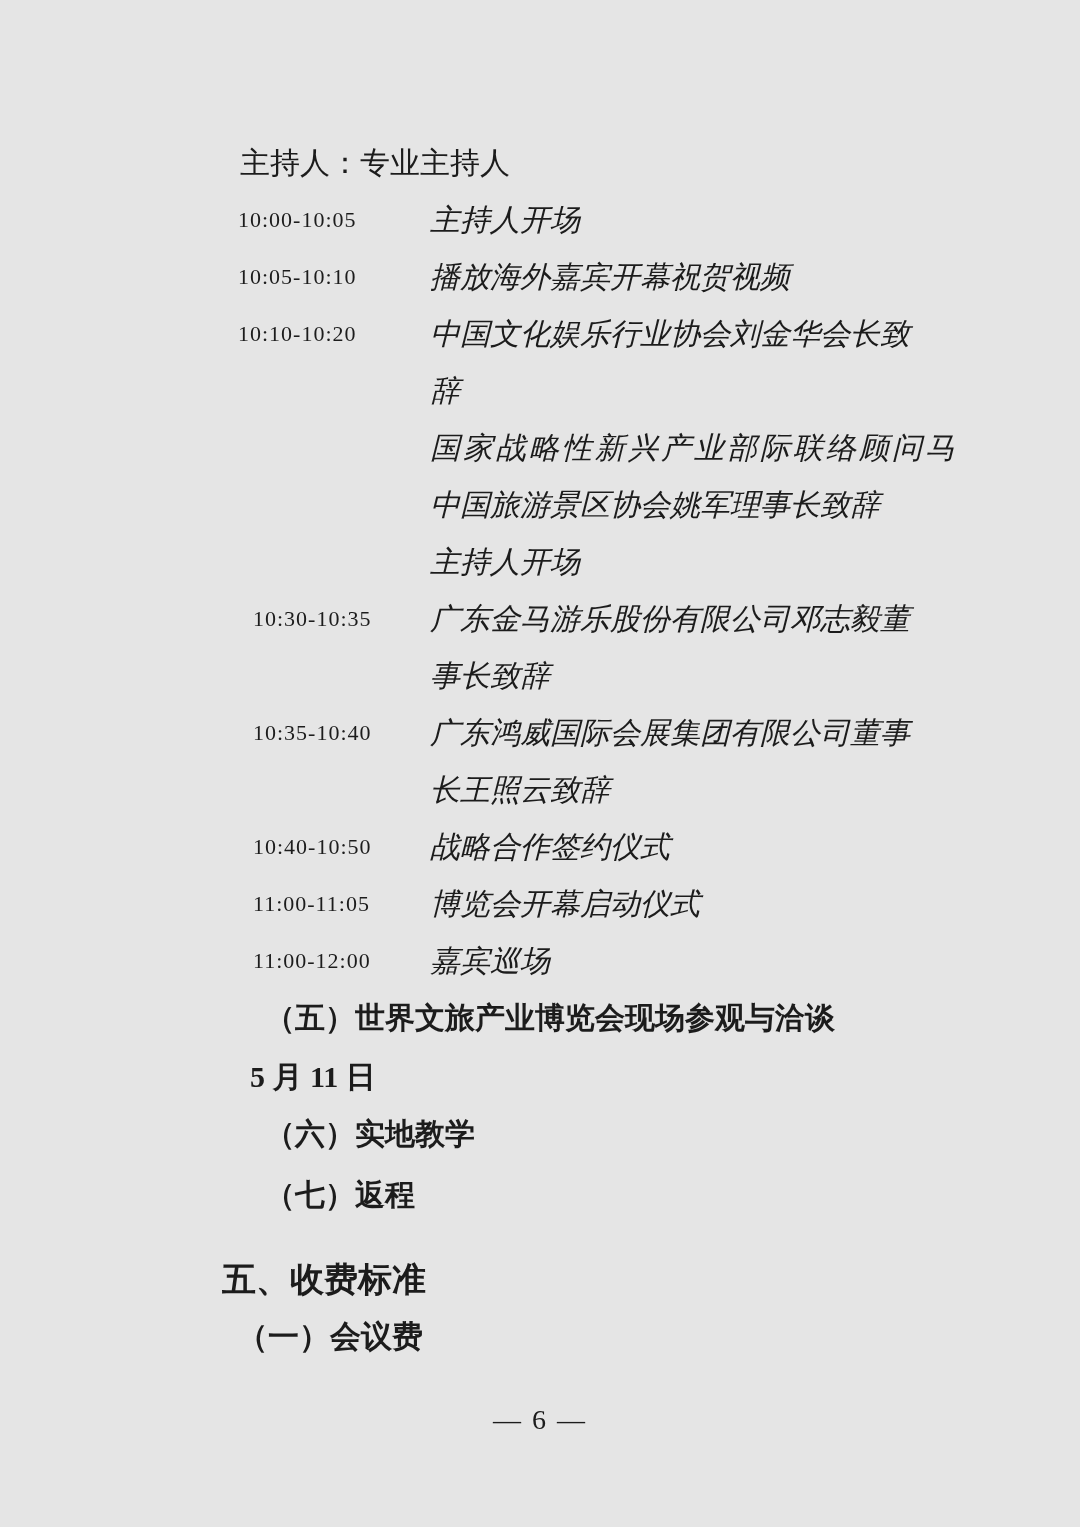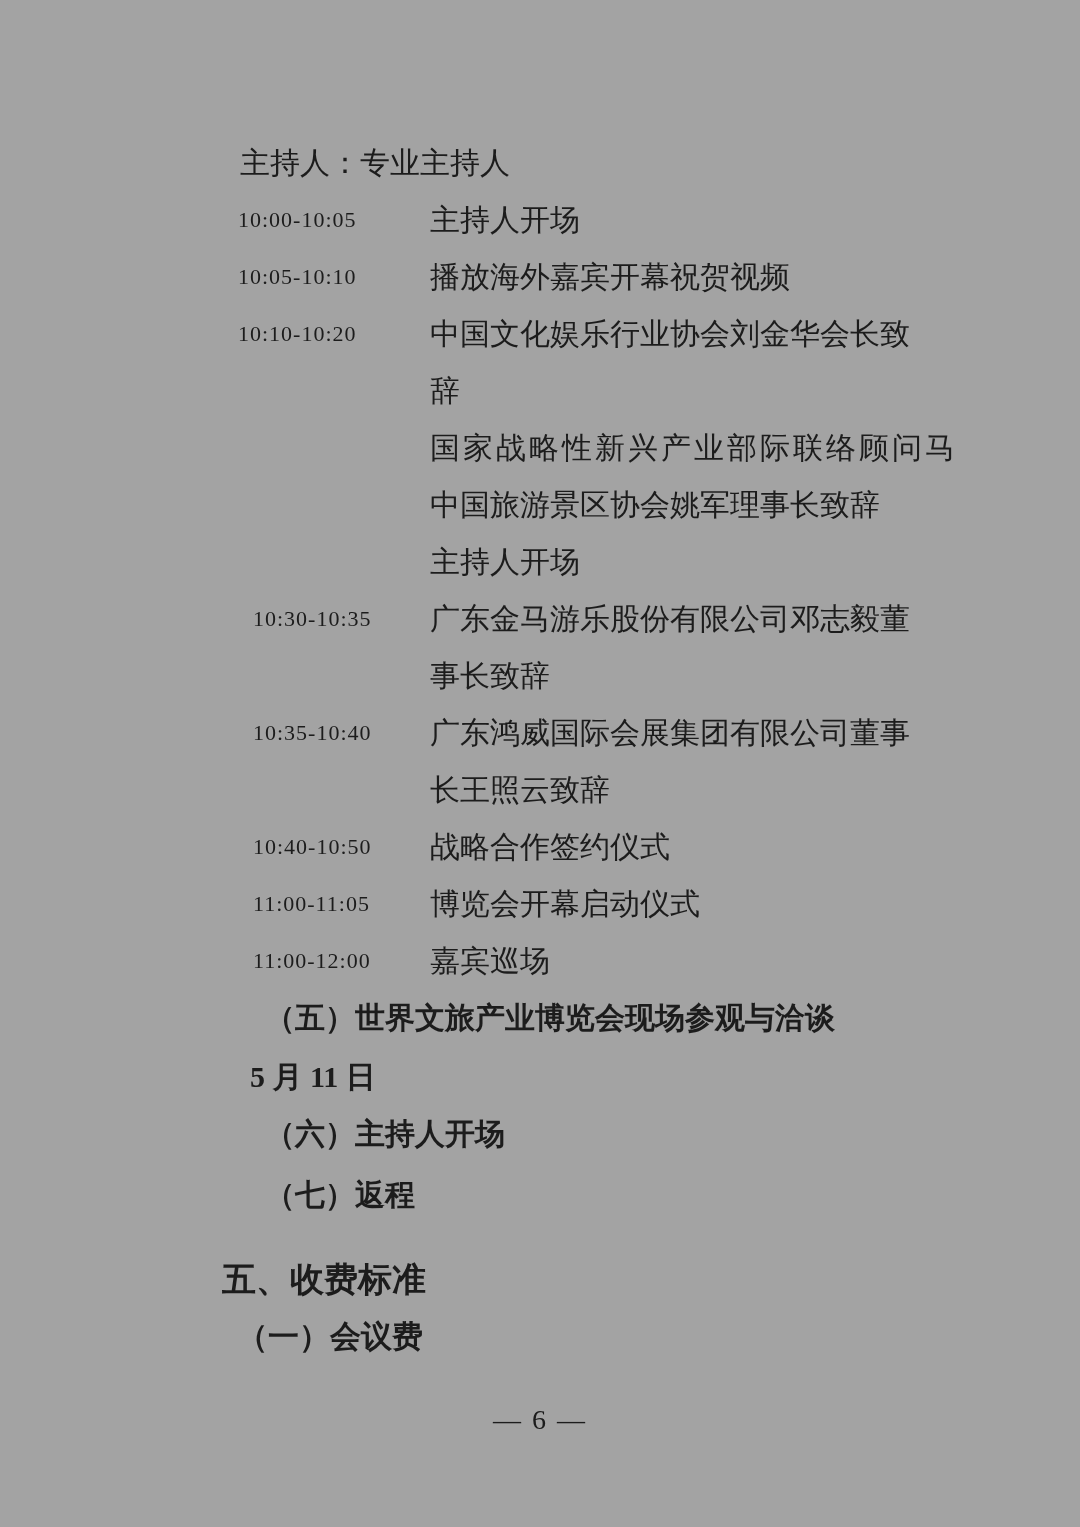--- a/index.html
+++ b/index.html
@@ -1,20 +1,20 @@
 <!DOCTYPE html>
 <html lang="zh"><head>
 <meta charset="utf-8">
 <style>
   html, body { margin: 0; padding: 0; background: #ffffff; }
   .page {
     position: relative;
     width: 1080px;
     height: 1527px;
-    background: #a3a3a3;
+    background: #e5e5e5;
     color: #1c1c1c;
     font-family: "Liberation Serif", "DejaVu Serif", serif;
     overflow: hidden;
     box-sizing: border-box;
     padding-top: 134px;
   }
   .line {
     height: 57px;
     line-height: 57px;
     font-size: 30px;
@@ -34,20 +34,21 @@
     letter-spacing: 1px;
   }
   .row.indent .time { padding-left: 15px; }
   .desc { flex: 1 1 auto; }
   .desc .dline {
     display: block;
     height: 57px;
     line-height: 57px;
     font-size: 30px;
     white-space: nowrap;
+    font-style: italic;
   }
   .desc .dline.wide { letter-spacing: 3px; }
 
   .sec5 { margin-left: 265px; font-weight: bold; }
   .date { margin-left: 250px; font-weight: bold; margin-top: 2px; }
   .sec67 { margin-left: 265px; font-weight: bold; }
   .sec7 { margin-top: 4px; }
   .heading {
     margin-left: 222px;
     margin-top: 28px;
@@ -134,21 +135,21 @@
     <span class="time">11:00-12:00</span>
     <span class="desc">
       <span class="dline">嘉宾巡场</span>
     </span>
   </div>
 
   <div class="line sec5">（五）世界文旅产业博览会现场参观与洽谈</div>
 
   <div class="line date">5 月 11 日</div>
 
-  <div class="line sec67">（六）主持人开场</div>
+  <div class="line sec67">（六）实地教学</div>
 
   <div class="line sec67 sec7">（七）返程</div>
 
   <div class="line heading">五、收费标准</div>
 
   <div class="line sub">（一）会议费</div>
 
   <div class="pagenum">— 6 —</div>
 
 </div>

